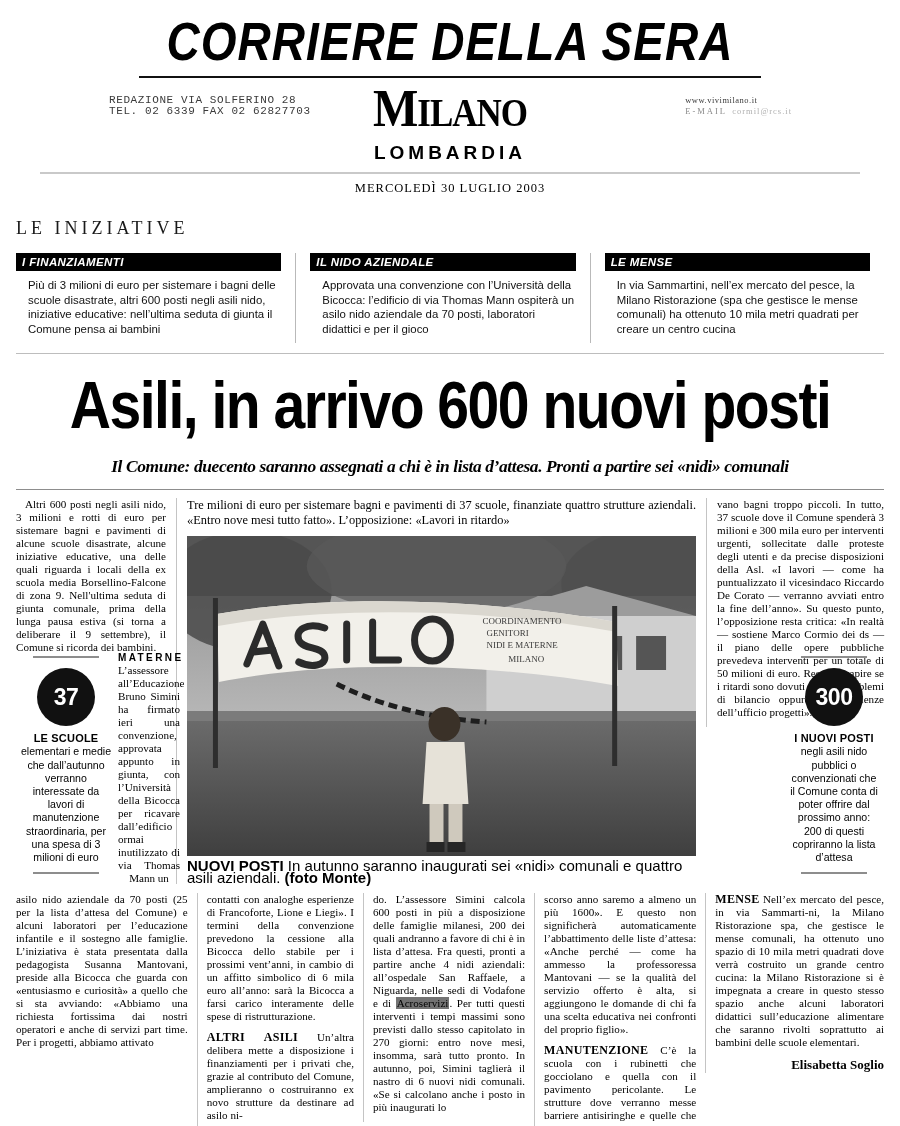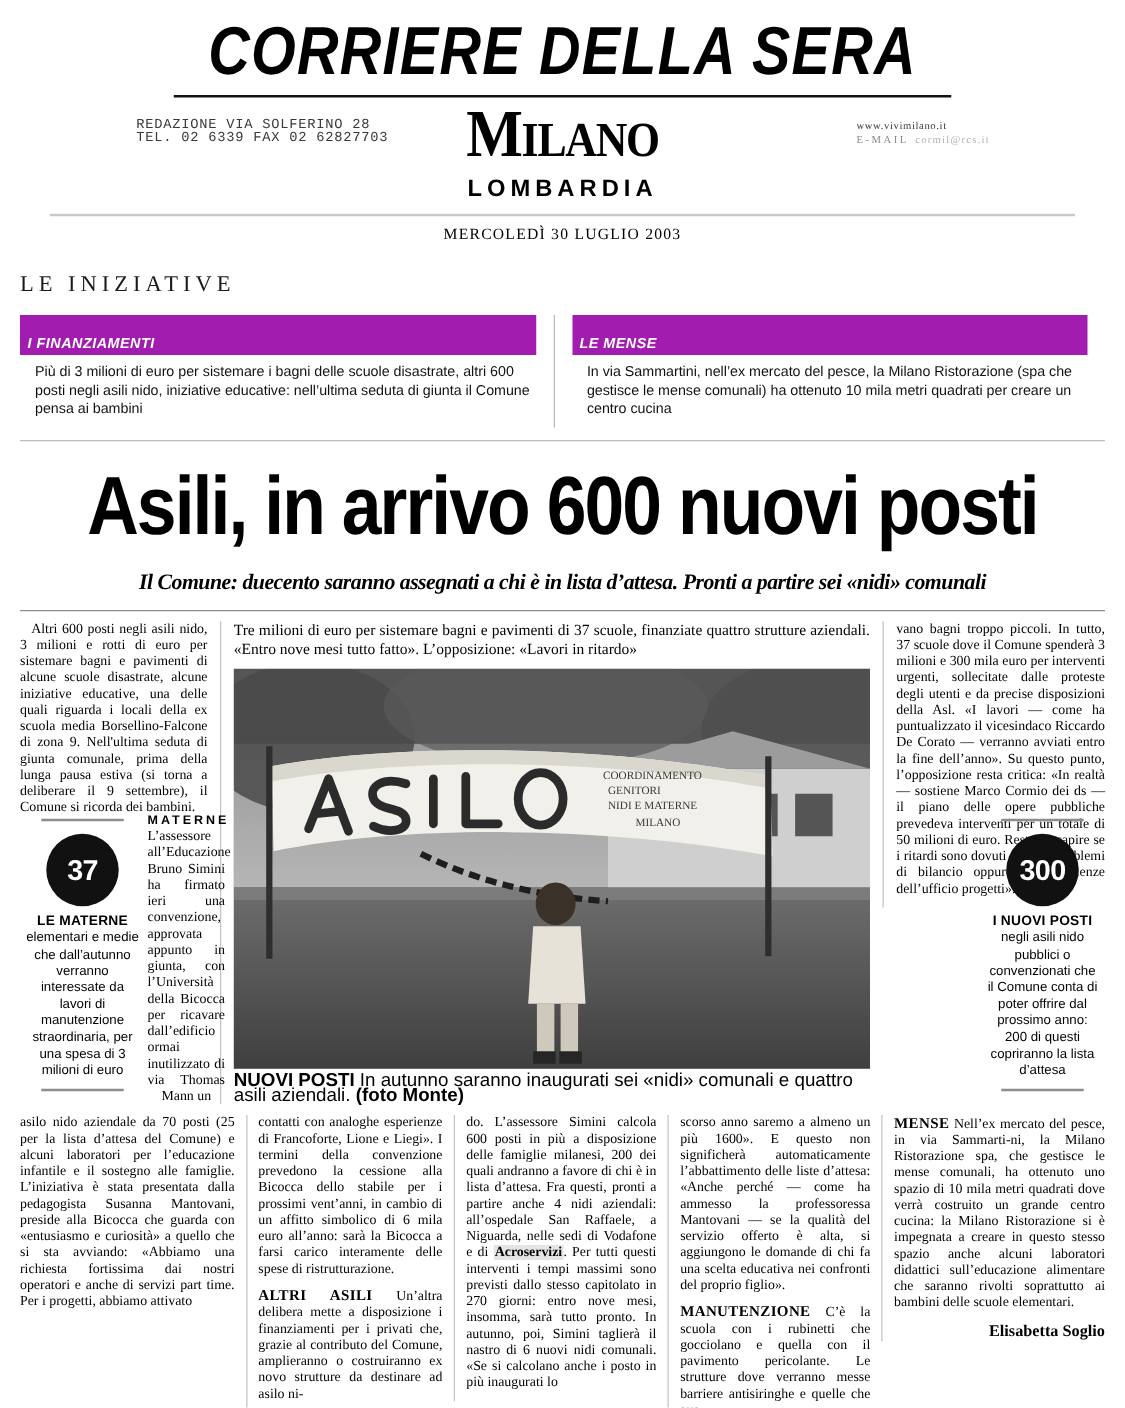--- a/index.html
+++ b/index.html
@@ -79,26 +79,26 @@
     font-size:18px;letter-spacing:4px;
     margin-top:22px;
     color:#1a1a1a;
   }
 
   
   .kickers{display:flex;gap:0;margin-top:14px;height:90px;}
   .kicker{flex:1;position:relative;padding-right:14px;}
   .kicker + .kicker{padding-left:14px;border-left:1px solid #b9b9b9;}
   .kicker-tag{
-    background:#a21caf;
+    background:#000000;
     color:#ffffff;
     font-family:"Liberation Sans", sans-serif;
     font-weight:bold;font-style:italic;
     font-size:11.5px;letter-spacing:.4px;
-    padding:17px 7px 3px 6px;
+    padding:3px 7px 3px 6px;
     display:block;
     width:100%;
     box-sizing:border-box;
   }
   .kicker-body{
     font-family:"Liberation Sans", sans-serif;
     font-size:11.4px;
     line-height:14.6px;
     margin-top:7px;
     padding-left:12px;
@@ -156,21 +156,21 @@
     text-align:justify;
     margin:0;
     text-indent:0;
   }
   .runin{
     font-family:Liberation Serif, serif;
     font-weight:bold;
     font-size:12px;
     letter-spacing:.3px;
   }
-  .hl{background:#e5e5e5;font-weight:bold;font-family:"Liberation Serif",serif;padding:0 1px;}
+  .hl{background:#737373;font-weight:normal;font-family:"Liberation Serif",serif;padding:0 1px;}
 
   
   .badge-col{width:92px;text-align:center;}
   .badge-rule{height:2px;background:#8d8d8d;width:66px;margin:4px auto 10px auto;}
   .circle{
     width:58px;height:58px;border-radius:50%;
     background:#111;color:#fff;
     font-family:"Liberation Sans", sans-serif;
     font-weight:bold;font-size:23px;
     display:flex;align-items:center;justify-content:center;
@@ -252,20 +252,24 @@
     <div class="mh-rule2"></div>
     <div class="mh-date">MERCOLEDÌ 30 LUGLIO 2003</div>
   </div>
 
   <div class="sect-label">LE INIZIATIVE</div>
 
   <div class="kickers">
     <div class="kicker">
       <span class="kicker-tag">I FINANZIAMENTI</span>
       <div class="kicker-body">Più di 3 milioni di euro per sistemare i bagni delle scuole disastrate, altri 600 posti negli asili nido, iniziative educative: nell’ultima seduta di giunta il Comune pensa ai bambini</div>
+    </div>
+    <div class="kicker colrule">
+      <span class="kicker-tag">IL NIDO AZIENDALE</span>
+      <div class="kicker-body">Approvata una convenzione con l’Università della Bicocca: l’edificio di via Thomas Mann ospiterà un asilo nido aziendale da 70 posti, laboratori didattici e per il gioco</div>
     </div>
     <div class="kicker colrule">
       <span class="kicker-tag">LE MENSE</span>
       <div class="kicker-body">In via Sammartini, nell’ex mercato del pesce, la Milano Ristorazione (spa che gestisce le mense comunali) ha ottenuto 10 mila metri quadrati per creare un centro cucina</div>
     </div>
   </div>
   <div class="kicker-sep"></div>
 
   <div class="headline">Asili, in arrivo 600 nuovi posti</div>
   <div class="subhead">Il Comune: duecento saranno assegnati a chi è in lista d’attesa. Pronti a partire sei «nidi» comunali</div>
@@ -354,21 +358,21 @@
       <div class="col colrule" style="width:178px;padding-left:10px;">
         <p class="bt noind">vano bagni troppo piccoli. In tutto, 37 scuole dove il Comune spenderà 3 milioni e 300 mila euro per interventi urgenti, sollecitate dalle proteste degli utenti e da precise disposizioni della Asl. «I lavori — come ha puntualizzato il vicesindaco Riccardo De Corato — verranno avviati entro la fine dell’anno». Su questo punto, l’opposizione resta critica: «In realtà — sostiene Marco Cormio dei ds — il piano delle opere pubbliche prevedeva interventi per un totale di 50 milioni di euro. Resta da capire se i ritardi sono dovuti ai soliti problemi di bilancio oppure a inefficienze dell’ufficio progetti».</p>
       </div>
     </div>
 
     <div class="row-top" style="margin-top:-232px;align-items:flex-start;position:relative;">
 
       <div class="badge-col" style="margin-left:4px;">
         <div class="badge-rule"></div>
         <div class="circle">37</div>
-        <div class="badge-title">LE MATERNE</div>
+        <div class="badge-title">LE SCUOLE</div>
         <div class="badge-text">elementari e medie che dall’autunno verranno interessate da lavori di manutenzione straordinaria, per una spesa di 3 milioni di euro</div>
         <div class="badge-rule-b"></div>
       </div>
 
       <div style="width:62px;margin-left:6px;">
         <span class="kicker-inline">MATERNE</span>
         <div class="narrowcol">L’assessore all’Educazione Bruno Simini ha firmato ieri una convenzione, approvata appunto in giunta, con l’Università della Bicocca per ricavare dall’edificio ormai inutilizzato di via Thomas Mann un</div>
       </div>
 
       <div style="flex:1;"></div>

